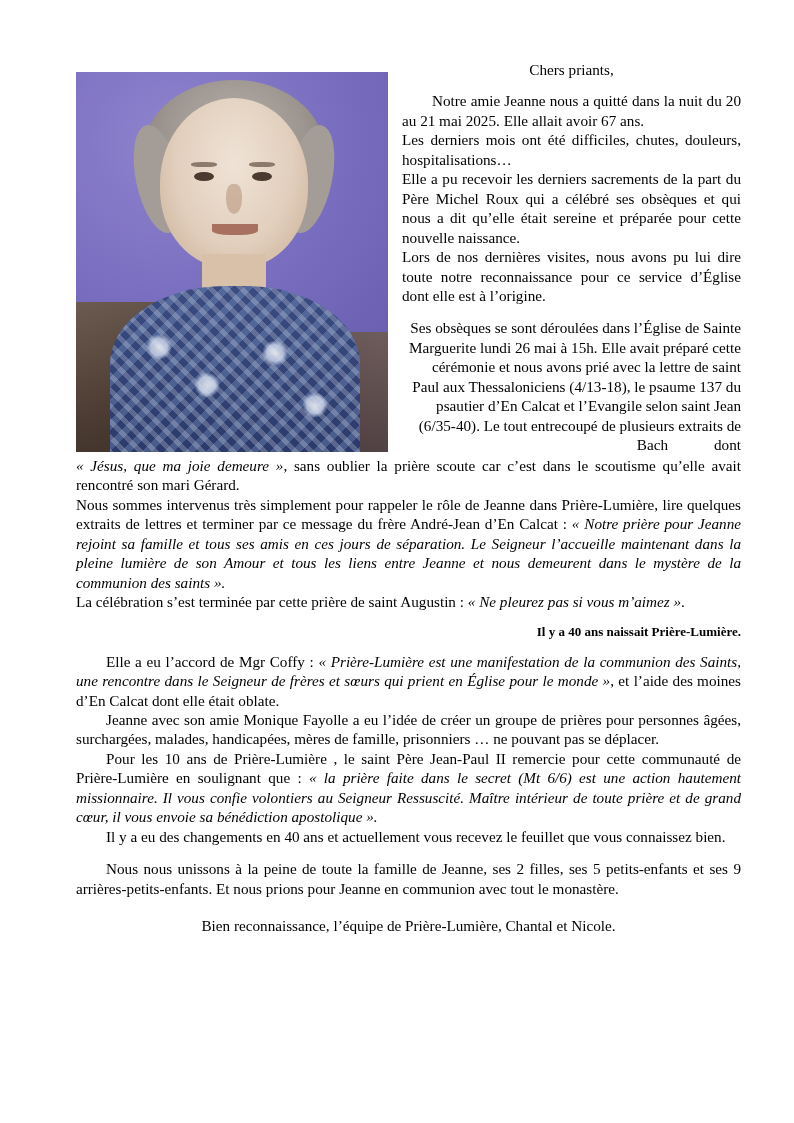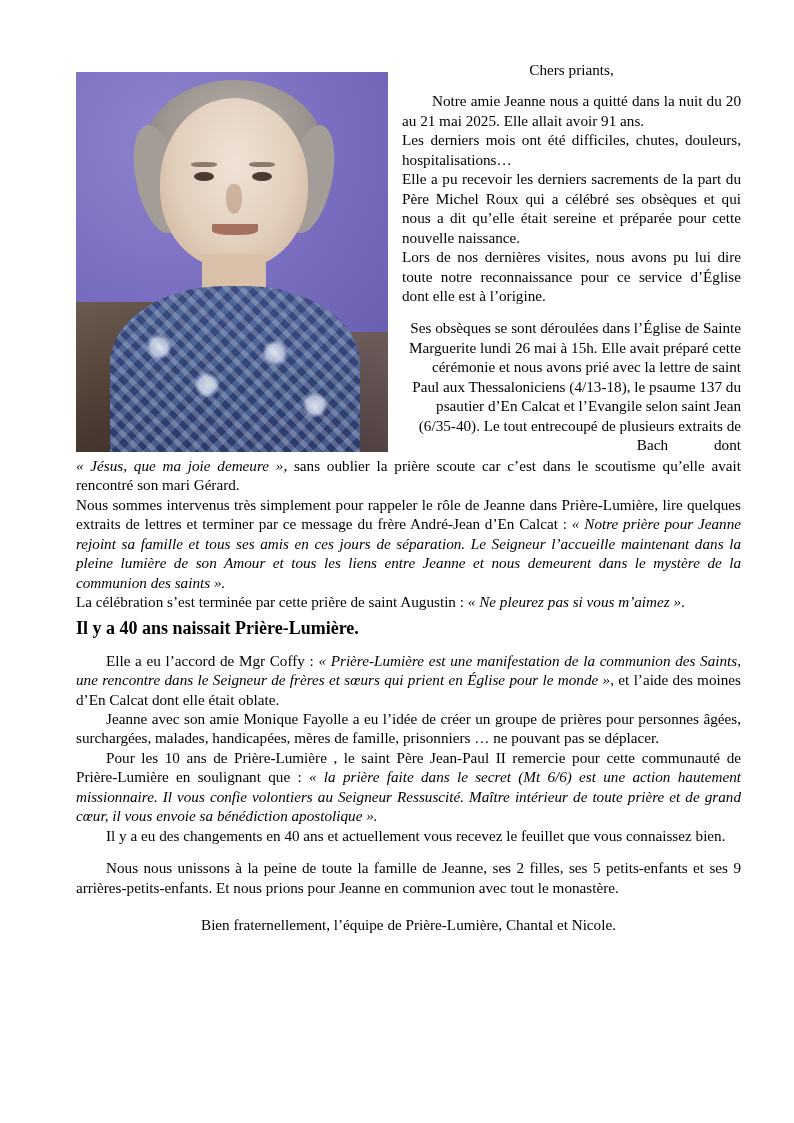--- a/index.html
+++ b/index.html
@@ -149,24 +149,24 @@
   p {
     margin: 0;
     font-size: 15.2px;
     line-height: 1.28;
     text-align: justify;
   }
   .nojust { text-align: right; }
   .indent { text-indent: 30px; }
   .bi { font-weight: normal; font-style: italic; }
   h2 {
-    font-size: 18px;
+    font-size: 13px;
     font-weight: bold;
-    text-align: left;
-    margin: 6px 0 12px 0;
+    text-align: right;
+    margin: 12px 0 12px 0;
   }
   .spacer { height: 13px; }
   .greeting { text-align: center; margin-bottom: 12px; }
   .clear { clear: both; }
   .tail { text-align: center; margin-top: 18px; }
   .wide-gap { display: inline-block; width: 46px; }
 </style>
 </head>
 <body>
 
@@ -189,21 +189,21 @@
     <div class="neck"></div>
     <div class="body"></div>
     <div class="flower1"></div>
     <div class="flower2"></div>
     <div class="flower3"></div>
     <div class="flower4"></div>
   </div>
 
   <p class="greeting">Chers priants,</p>
 
-  <p class="indent">Notre amie Jeanne nous a quitté dans la nuit du 20 au 21 mai 2025. Elle allait avoir 91 ans.</p>
+  <p class="indent">Notre amie Jeanne nous a quitté dans la nuit du 20 au 21 mai 2025. Elle allait avoir 67 ans.</p>
   <p>Les derniers mois ont été difficiles, chutes, douleurs, hospitalisations…</p>
   <p>Elle a pu recevoir les derniers sacrements de la part du Père Michel Roux  qui a célébré ses obsèques et qui nous a dit qu’elle était sereine et préparée pour cette nouvelle naissance.</p>
   <p>Lors de nos dernières visites, nous avons pu lui dire toute notre reconnaissance pour ce service d’Église dont elle est à l’origine.</p>
 
   <div class="spacer"></div>
 
   <p class="nojust"><span>Ses obsèques se sont déroulées dans l’Église de Sainte Marguerite lundi 26 mai à 15h. Elle avait préparé cette cérémonie et nous avons prié avec  la lettre de saint Paul aux Thessaloniciens   (4/13-18), le psaume 137 du psautier d’En Calcat et l’Evangile selon saint Jean (6/35-40).   Le tout entrecoupé de plusieurs extraits de Bach</span><span class="wide-gap"></span><span>dont</span></p>
 
   <div class="clear"></div>
 
@@ -222,15 +222,15 @@
   <p class="indent"><span>Pour les 10 ans de Prière-Lumière , le saint Père Jean-Paul II remercie pour cette communauté de Prière-Lumière en soulignant que : </span><span class="bi">« la prière faite dans le secret (Mt 6/6) est une action hautement missionnaire. Il vous confie volontiers au Seigneur Ressuscité. Maître intérieur de toute prière et de grand cœur, il vous envoie sa bénédiction apostolique ».</span></p>
 
   <p class="indent">Il y a eu des changements en 40 ans et actuellement vous recevez le feuillet que vous connaissez bien.</p>
 
 
 
   <div class="spacer"></div>
 
   <p class="indent">Nous nous unissons à la peine de toute la famille de Jeanne, ses 2 filles, ses 5 petits-enfants et ses 9 arrières-petits-enfants. Et nous prions pour Jeanne en communion avec tout le monastère.</p>
 
-  <p class="tail">Bien fraternellement, l’équipe de Prière-Lumière, Chantal et Nicole.</p>
+  <p class="tail">Bien reconnaissance, l’équipe de Prière-Lumière, Chantal et Nicole.</p>
 
 </div>
 
 </body></html>

